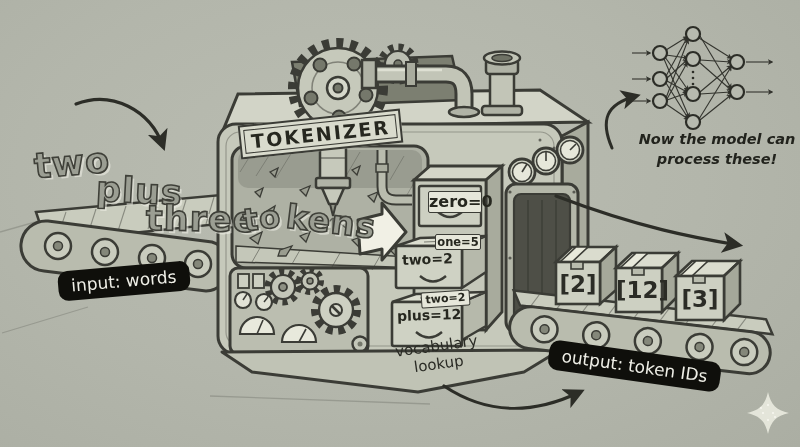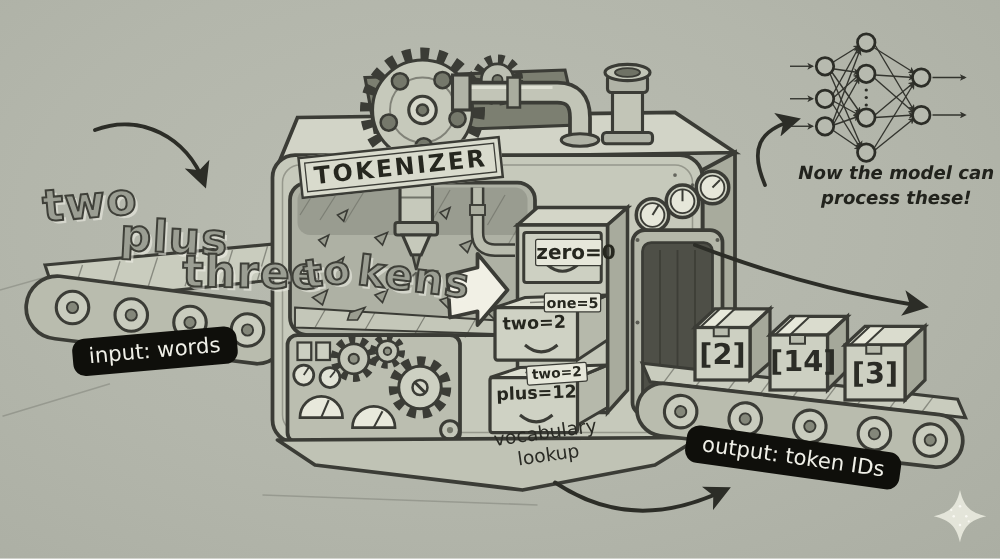--- a/index.html
+++ b/index.html
@@ -432,21 +432,21 @@
 
 <div class="txt caption">
   <span>vocabulary</span>
   <span>lookup</span>
 </div>
 
 <div class="txt badge badge-in">input: words</div>
 <div class="txt badge badge-out">output: token IDs</div>
 
 <div class="txt box-label bl-1">[2]</div>
-<div class="txt box-label bl-2">[14]</div>
+<div class="txt box-label bl-2">[12]</div>
 <div class="txt box-label bl-3">[3]</div>
 
 <div class="txt note">
   <span>Now the model can</span>
   <span>process these!</span>
 </div>
 
 </div>
 
 </body></html>

